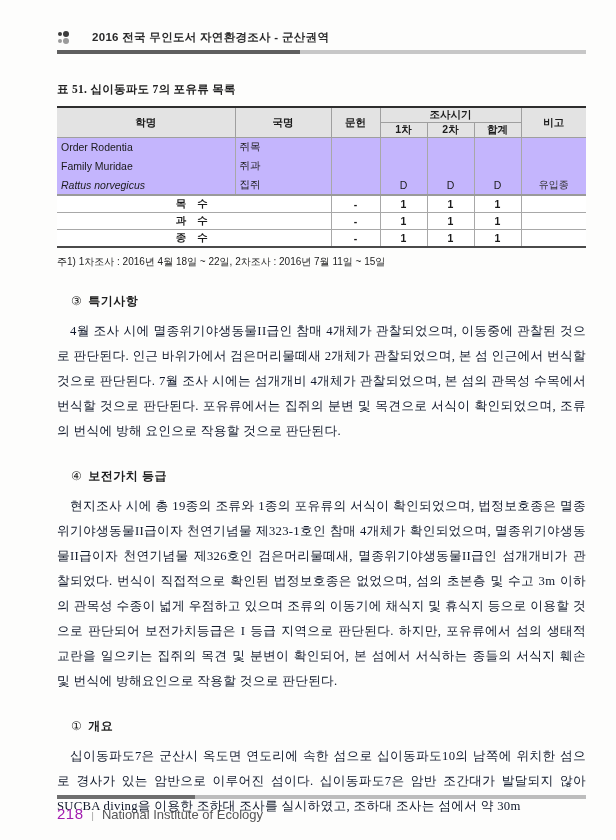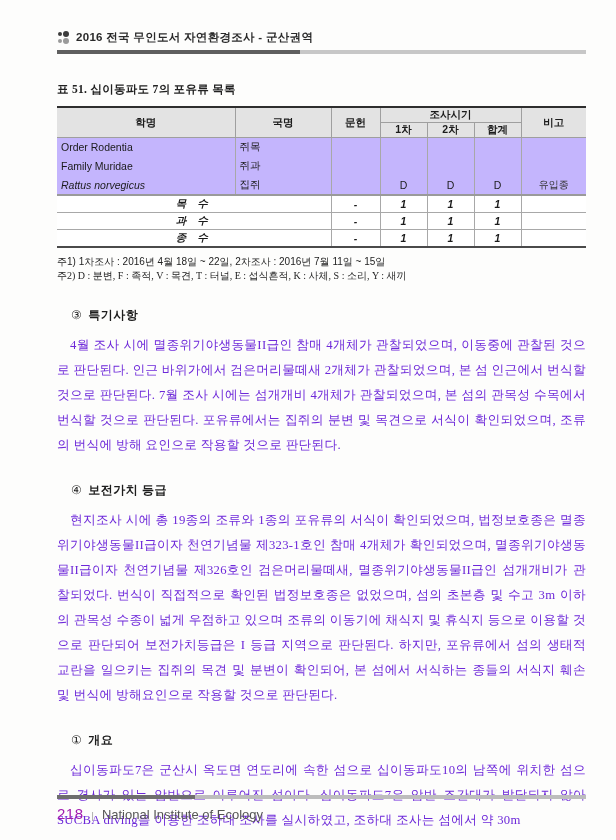--- a/index.html
+++ b/index.html
@@ -7,21 +7,21 @@
   body {
     background:#fdfdfc;
     color:#1b1b1b;
     font-family:"Liberation Serif", serif;
     position:relative;
     overflow:hidden;
   }
   .page { position:relative; width:616px; height:840px; padding:30px 30px 0 57px; }
 
   
-  .doc-header { display:flex; align-items:center; gap:7px; }
+  .doc-header { display:flex; align-items:center; gap:23px; }
   .dots { display:grid; grid-template-columns:5px 6px; grid-auto-rows:6px; gap:1px; align-items:center; justify-items:center; }
   .dots i { border-radius:50%; display:block; }
   .dots .d-tl { width:4px; height:4px; background:#3c3c3c; }
   .dots .d-tr { width:6px; height:6px; background:#3c3c3c; }
   .dots .d-bl { width:4px; height:4px; background:#9a9a9a; }
   .dots .d-br { width:6px; height:6px; background:#9a9a9a; }
   .doc-header .htitle {
     font-family:"Liberation Sans", sans-serif;
     font-weight:bold; font-size:11.5px; letter-spacing:0.3px; color:#2a2a2a;
   }
@@ -45,37 +45,37 @@
   tbody.species td { border-left:1px solid #a8a8a8; padding:1px 4px; height:19px;
     vertical-align:middle; background:#c4b5fd; }
   tbody.species td:first-child { border-left:none; }
   tbody.species { border-bottom:2px solid #9a9a9a; }
   td.ind1 { padding-left:11px; } td.ind2 { padding-left:17px; }
   td.kind1 { padding-left:12px; } td.kind2 { padding-left:16px;margin-left:14px; }
   .sciname { font-style:italic; }
   td.ctr { text-align:center; }
   td.small-note { font-size:10px; text-align:center; color:#333; }
   tbody.sum td { border-left:1px solid #a8a8a8; border-top:1px solid #a8a8a8;
-    padding:1px 2px; height:17px; font-weight:bold; background:#fff;font-style:italic; }
+    padding:1px 2px; height:17px; font-weight:bold; background:#fff; }
   tbody.sum tr:first-child td { border-top:none; }
   tbody.sum td.lab { border-left:none; text-align:center; letter-spacing:4px; }
   td.no-r { border-right:none; }
 
   
   .footnotes { margin-top:7px; font-size:10px; line-height:14px; color:#222; }
   .footnotes .fn1 { font-family:"Liberation Sans", sans-serif; }
   .footnotes .fn2 { font-family:"Liberation Serif", serif; }
 
   
   .section { margin-top:24px; }
   .section-heading { font-family:"Liberation Sans", sans-serif; font-weight:bold;
     font-size:12px; color:#1d1d1d; padding-left:14px; letter-spacing:0.5px; }
   .section-heading .circ { font-weight:normal; margin-right:6px; }
   .section-body { margin-top:9px; font-size:12.7px; line-height:25px;
-    text-align:justify; text-indent:13px; color:#6d28d9; letter-spacing:0.3px; }
+    text-align:justify; text-indent:13px; color:#0f172a; letter-spacing:0.3px; }
 
   
   .footer { position:absolute; left:57px; right:30px; bottom:18px; }
   .footer-rule { height:4px;
     background:linear-gradient(to right, #6e6e6e 0 138px, #bdbdbd 138px 100%); }
   .footer-line { margin-top:6px; display:flex; align-items:baseline; gap:8px;
     font-family:"Liberation Sans", sans-serif; }
   .page-num { font-size:15px; color:#a21caf; letter-spacing:0.5px;text-align:center; }
   .pipe { color:#999; font-size:9px; }
   .publisher { font-size:13px; color:#555; }
@@ -174,21 +174,20 @@
         <td class="ctr">1</td>
         <td class="ctr">1</td>
         <td class="ctr">1</td>
         <td class="no-r"></td>
       </tr>
     </tbody>
   </table>
 
   <div class="footnotes">
     <div class="fn1">주1) 1차조사 : 2016년 4월 18일 ~ 22일, 2차조사 : 2016년 7월 11일 ~ 15일</div>
-    <div class="fn2">주2) D : 분변, F : 족적, V : 목견, T : 터널, E : 섭식흔적, K : 사체, S : 소리, Y : 새끼</div>
   </div>
 
   <div class="section">
     <div class="section-heading">
       <span class="circ">③</span><span>특기사항</span>
     </div>
     <div class="section-body">4월 조사 시에 멸종위기야생동물II급인 참매 4개체가 관찰되었으며, 이동중에 관찰된 것으로 판단된다. 인근 바위가에서 검은머리물떼새 2개체가 관찰되었으며, 본 섬 인근에서 번식할 것으로 판단된다. 7월 조사 시에는 섬개개비 4개체가 관찰되었으며, 본 섬의 관목성 수목에서 번식할 것으로 판단된다. 포유류에서는 집쥐의 분변 및 목견으로 서식이 확인되었으며, 조류의 번식에 방해 요인으로 작용할 것으로 판단된다.</div>
   </div>
 
   <div class="section">

